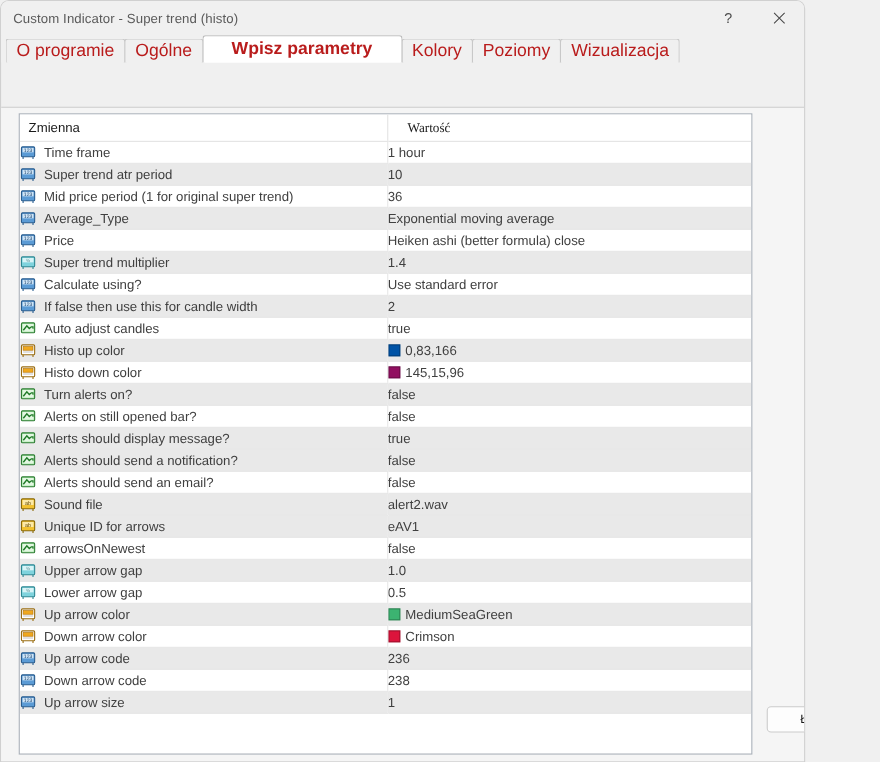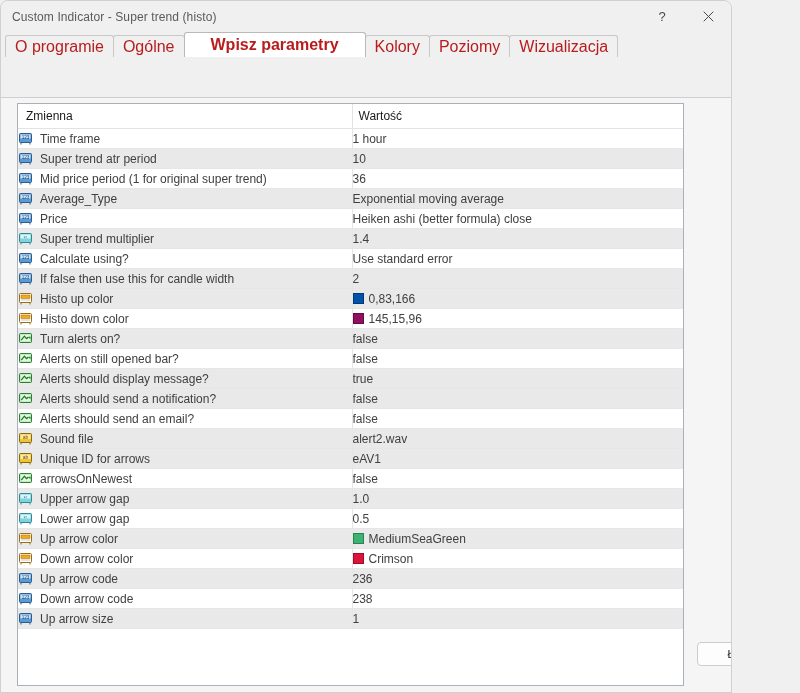--- a/index.html
+++ b/index.html
@@ -136,21 +136,22 @@
     text-align: left;
     font-weight: normal;
     background: #ffffff;
     color: #1a1a1a;
     padding: 0 0 0 8px;
     border-bottom: 1px solid #e3e3e3;
     vertical-align: middle;
   }
   table.params th.val-head {
     border-left: 1px solid #e3e3e3;
-    padding-left: 6px;
+    padding-left: 18px;
+    font-family: Liberation Serif, serif;
   }
 
   table.params td {
     height: 19px;
     padding: 0;
     border-bottom: 1px solid #e6e6e6;
     vertical-align: middle;
     white-space: nowrap;
     overflow: hidden;
     color: #404040;
@@ -426,20 +427,40 @@
                   </span>
                   <span class="lbl">If  false then use this for candle width</span>
                 </div>
               </td>
               <td class="val-cell">
                 <div class="val-inner">
                   <span>2</span>
                 </div>
               </td>
             </tr>
+            <tr class="odd">
+              <td class="name-cell">
+                <div class="name-inner">
+                  <span>
+                    <svg class="tico" viewBox="0 0 16 15">
+                      <rect x="1.5" y="2.5" width="12" height="9" rx="1" fill="#9fe3a0" stroke="#2f7d34"></rect>
+                      <rect x="2.5" y="3.5" width="10" height="7" fill="#e3f7e2"></rect>
+                      <path d="M3.2 9.2 L6.4 5.2 L8.6 7.6 L10.2 6.2" stroke="#1f7a27" stroke-width="1.3" fill="none"></path>
+                      <path d="M10.2 6.2 l1.8 0 l0 1.6" stroke="#1f7a27" stroke-width="1.1" fill="none"></path>
+                    </svg>
+                  </span>
+                  <span class="lbl">Auto adjust candles</span>
+                </div>
+              </td>
+              <td class="val-cell">
+                <div class="val-inner">
+                  <span>true</span>
+                </div>
+              </td>
+            </tr>
             <tr class="even">
               <td class="name-cell">
                 <div class="name-inner">
                   <span>
                     <svg class="tico" viewBox="0 0 16 15">
                       <rect x="1.5" y="2.5" width="12" height="9" rx="1" fill="#ffffff" stroke="#9a6d12"></rect>
                       <rect x="3" y="4" width="9" height="3.4" fill="#f0a81e" stroke="#b5770d" stroke-width=".6"></rect>
                       <rect x="3" y="8.2" width="9" height="1.6" fill="#dddddd"></rect>
                       <path d="M3 11.5 v2 M12 11.5 v2" stroke="#9a6d12" stroke-width="1"></path>
                     </svg>

